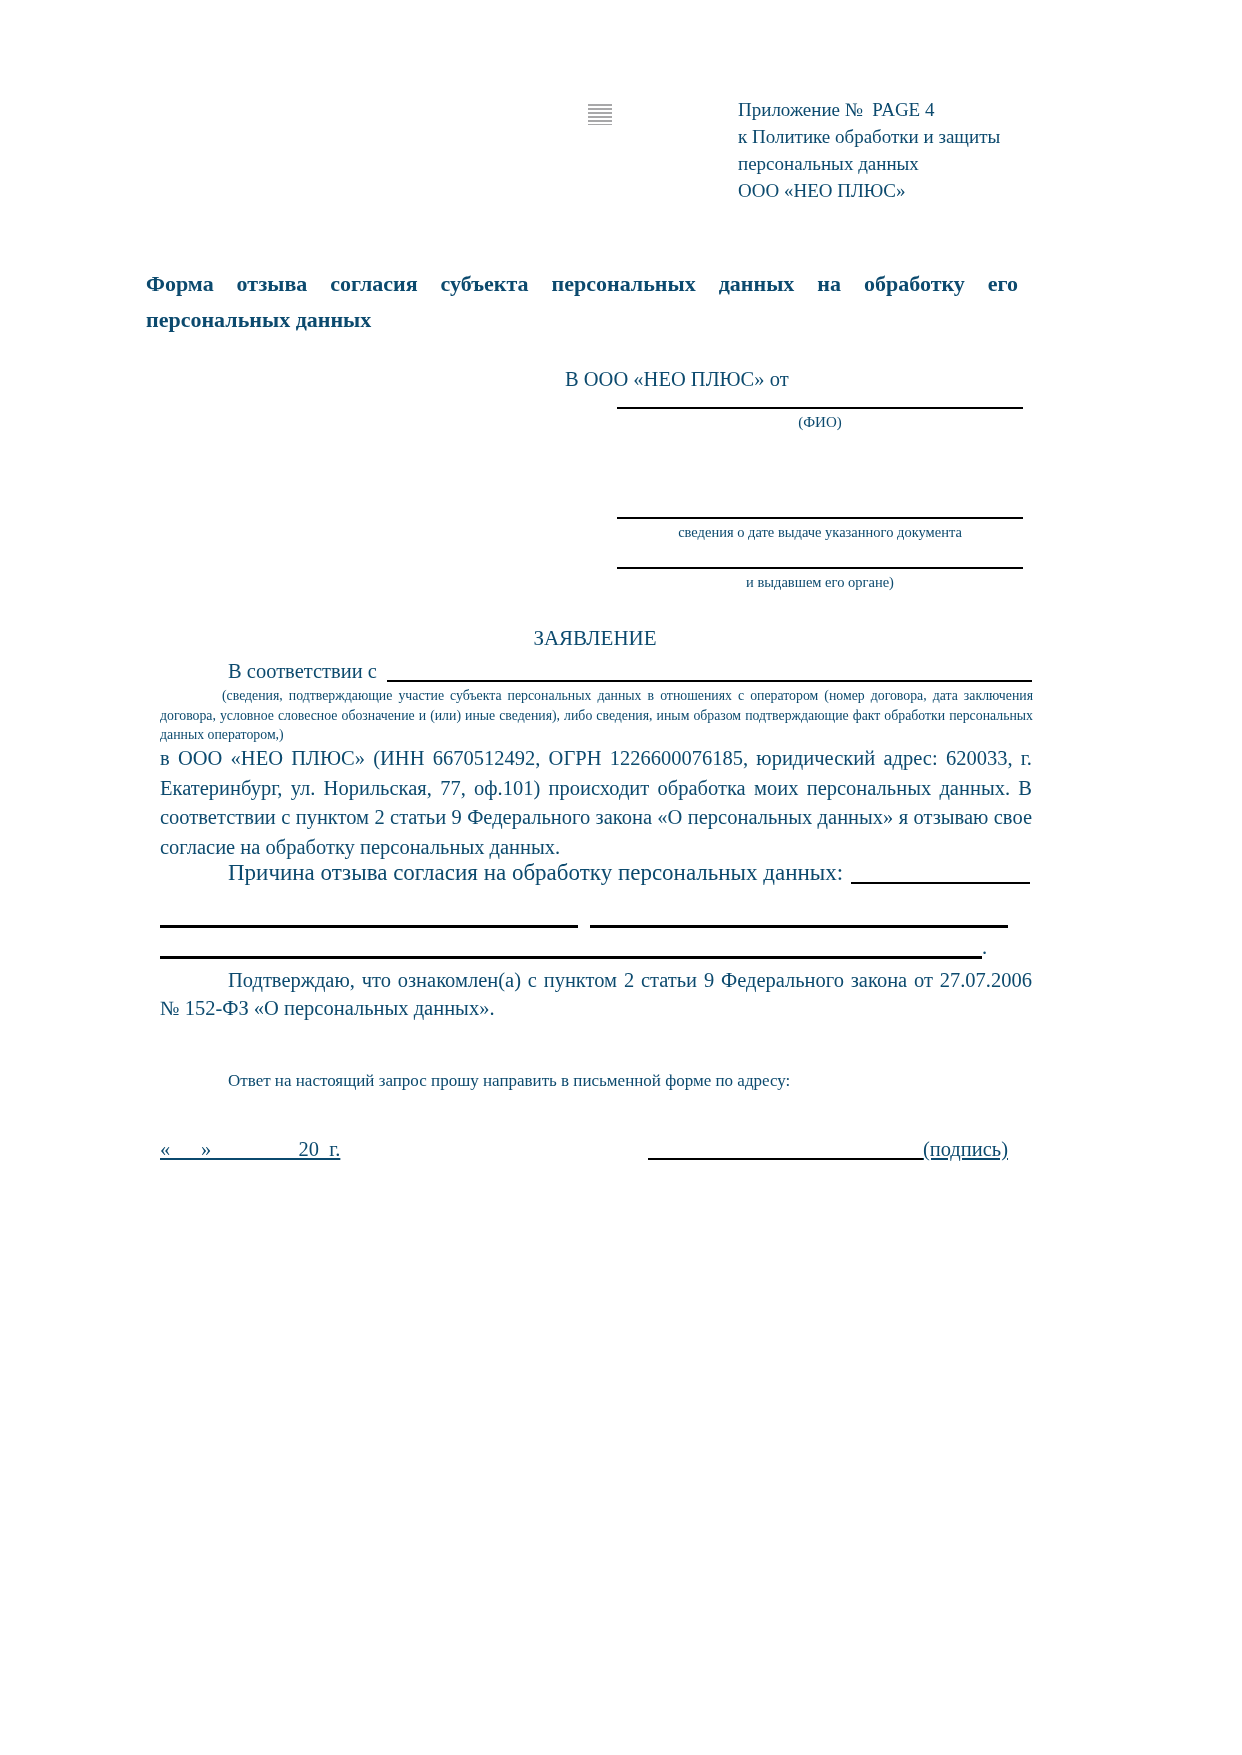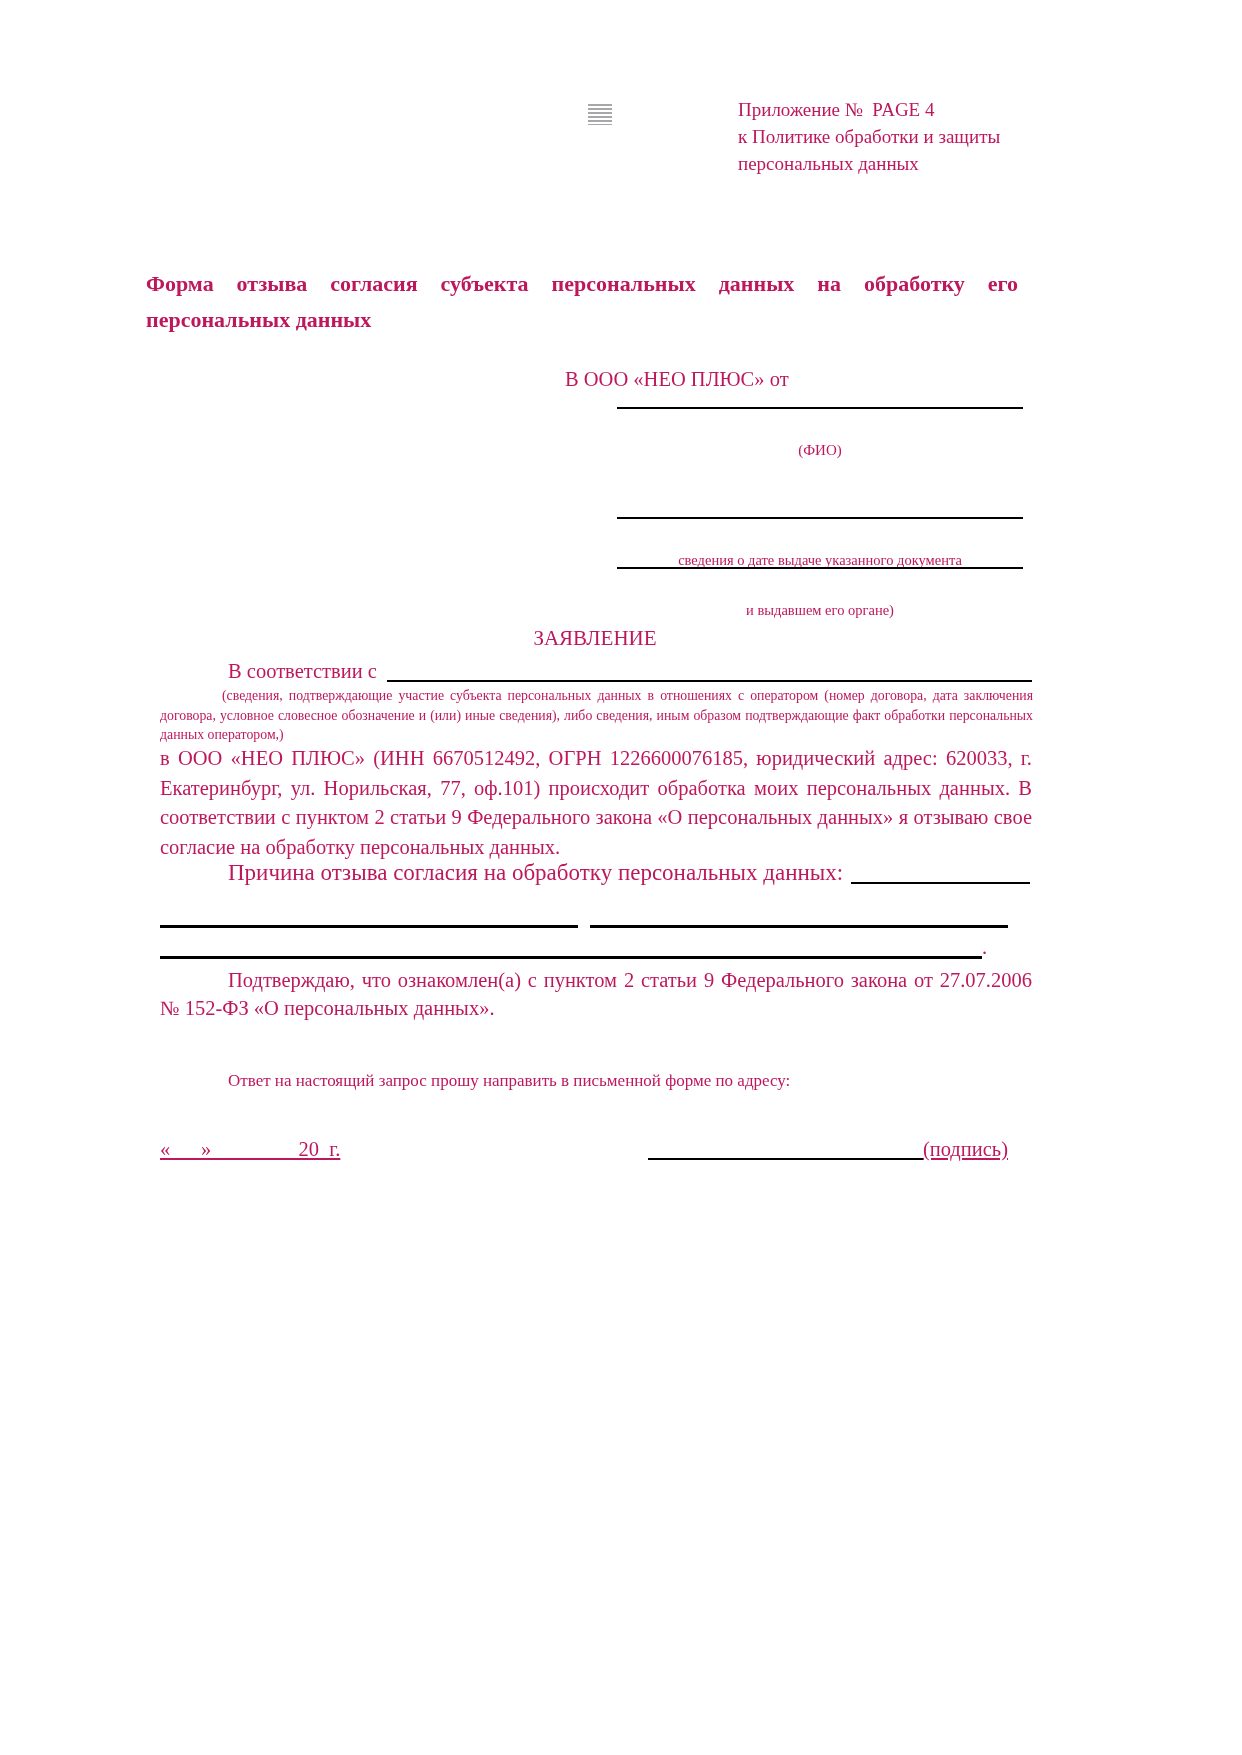--- a/index.html
+++ b/index.html
@@ -1,21 +1,21 @@
 <!DOCTYPE html>
 <html><head>
 <meta charset="utf-8">
 <style>
   html, body { margin: 0; padding: 0; background: #ffffff; }
   .page {
     position: relative;
     width: 1242px;
     height: 1755px;
     background: #ffffff;
-    color: #be185d;
+    color: #0c4a6e;
     font-family: "Liberation Serif", "DejaVu Serif", serif;
     overflow: hidden;
   }
 
   
   .obj-icon {
     position: absolute;
     left: 588px; top: 104px;
     width: 24px; height: 21px;
     background: repeating-linear-gradient(to bottom, #98989a 0 2px, rgba(0,0,0,0) 2px 4px);
@@ -48,21 +48,21 @@
     white-space: nowrap;
   }
 
   .field-line {
     position: absolute;
     left: 617px;
     width: 406px;
     border-top: 2.5px solid #000;
     text-align: center;
   }
-  .field-line .caption { padding-top: 5px; font-size: 14.5px; line-height: 17px; margin-top: 28px; }
+  .field-line .caption { padding-top: 5px; font-size: 14.5px; line-height: 17px; }
   .field-line.fio .caption { font-size: 15px; }
   .fl1 { top: 407px; }
   .fl2 { top: 458px; }
   .fl3 { top: 517px; }
   .fl4 { top: 567px; }
 
   .statement-heading {
     position: absolute;
     left: 160px; top: 626px;
     width: 870px;
@@ -187,20 +187,21 @@
 <body>
 
 <div class="page">
 
   <div class="obj-icon"></div>
 
   <div class="header-block">
     <div>Приложение №&nbsp; PAGE 4</div>
     <div>к Политике обработки и защиты</div>
     <div>персональных данных</div>
+    <div>ООО «НЕО ПЛЮС»</div>
   </div>
 
   <div class="doc-title">Форма отзыва согласия субъекта персональных данных на обработку его персональных данных</div>
 
   <div class="addressee-to">В ООО «НЕО ПЛЮС» от</div>
 
   <div class="field-line fio fl1">
     <div class="caption">(ФИО)</div>
   </div>
   <div class="field-line fl3">

